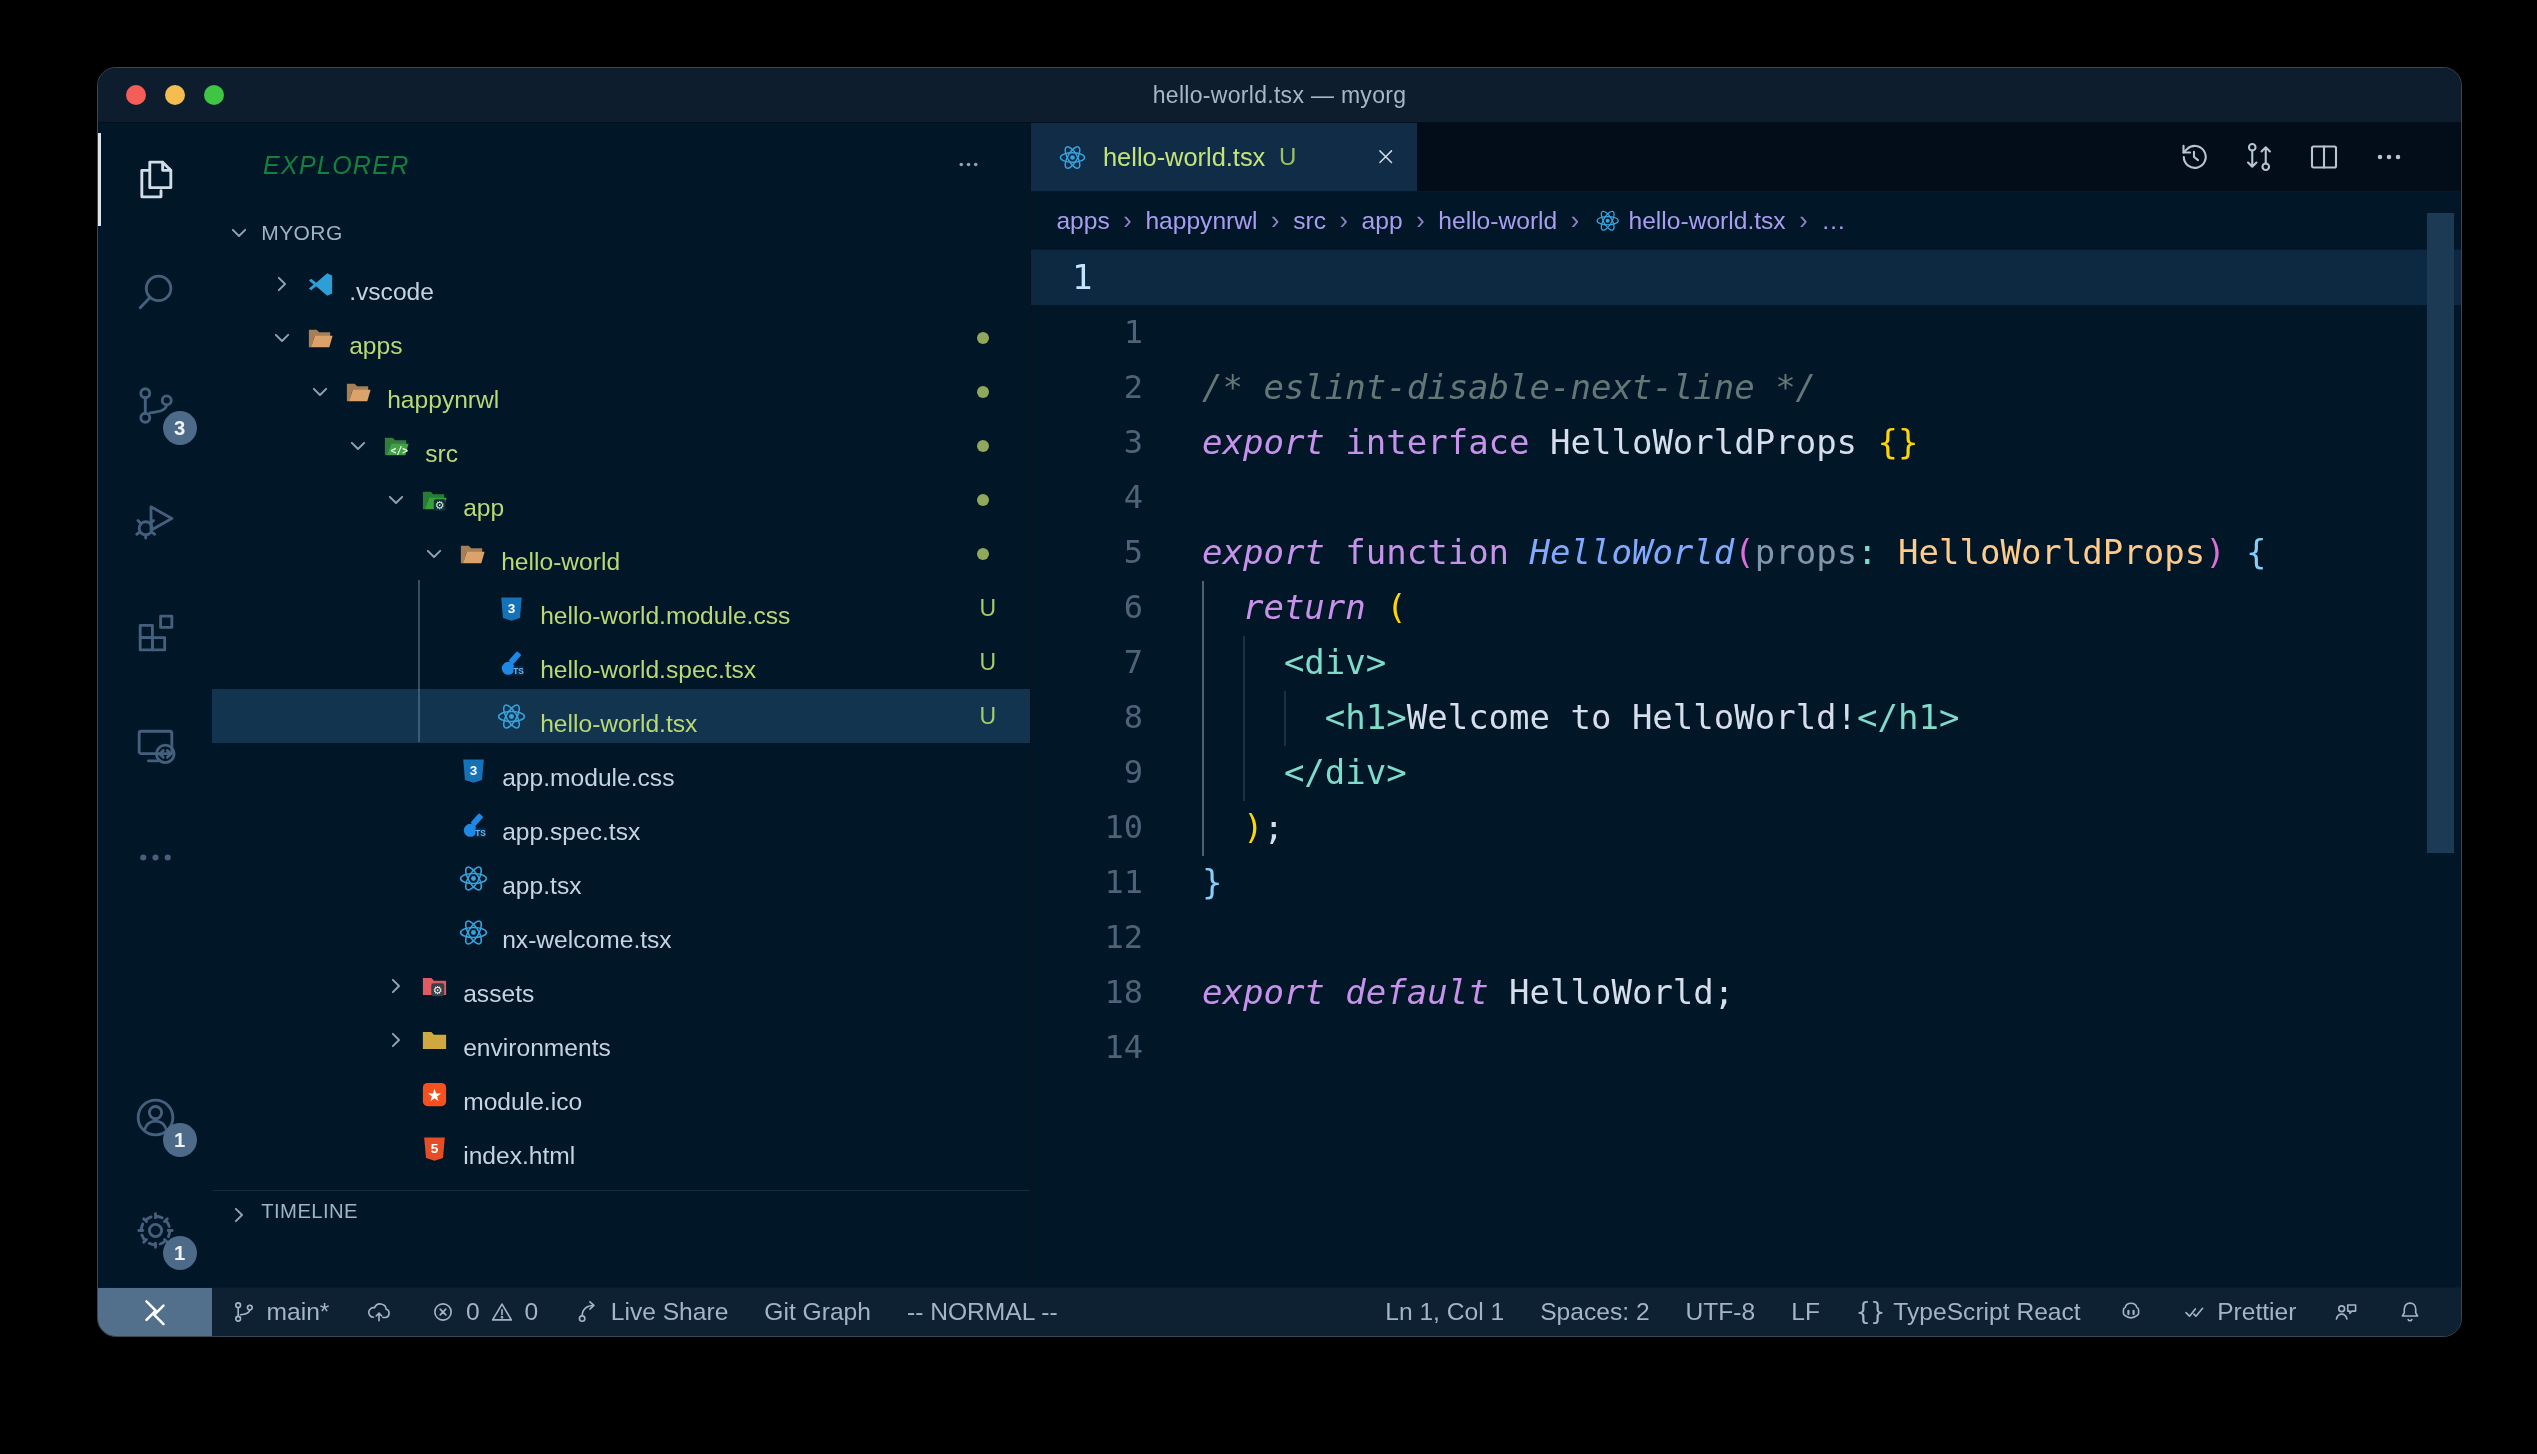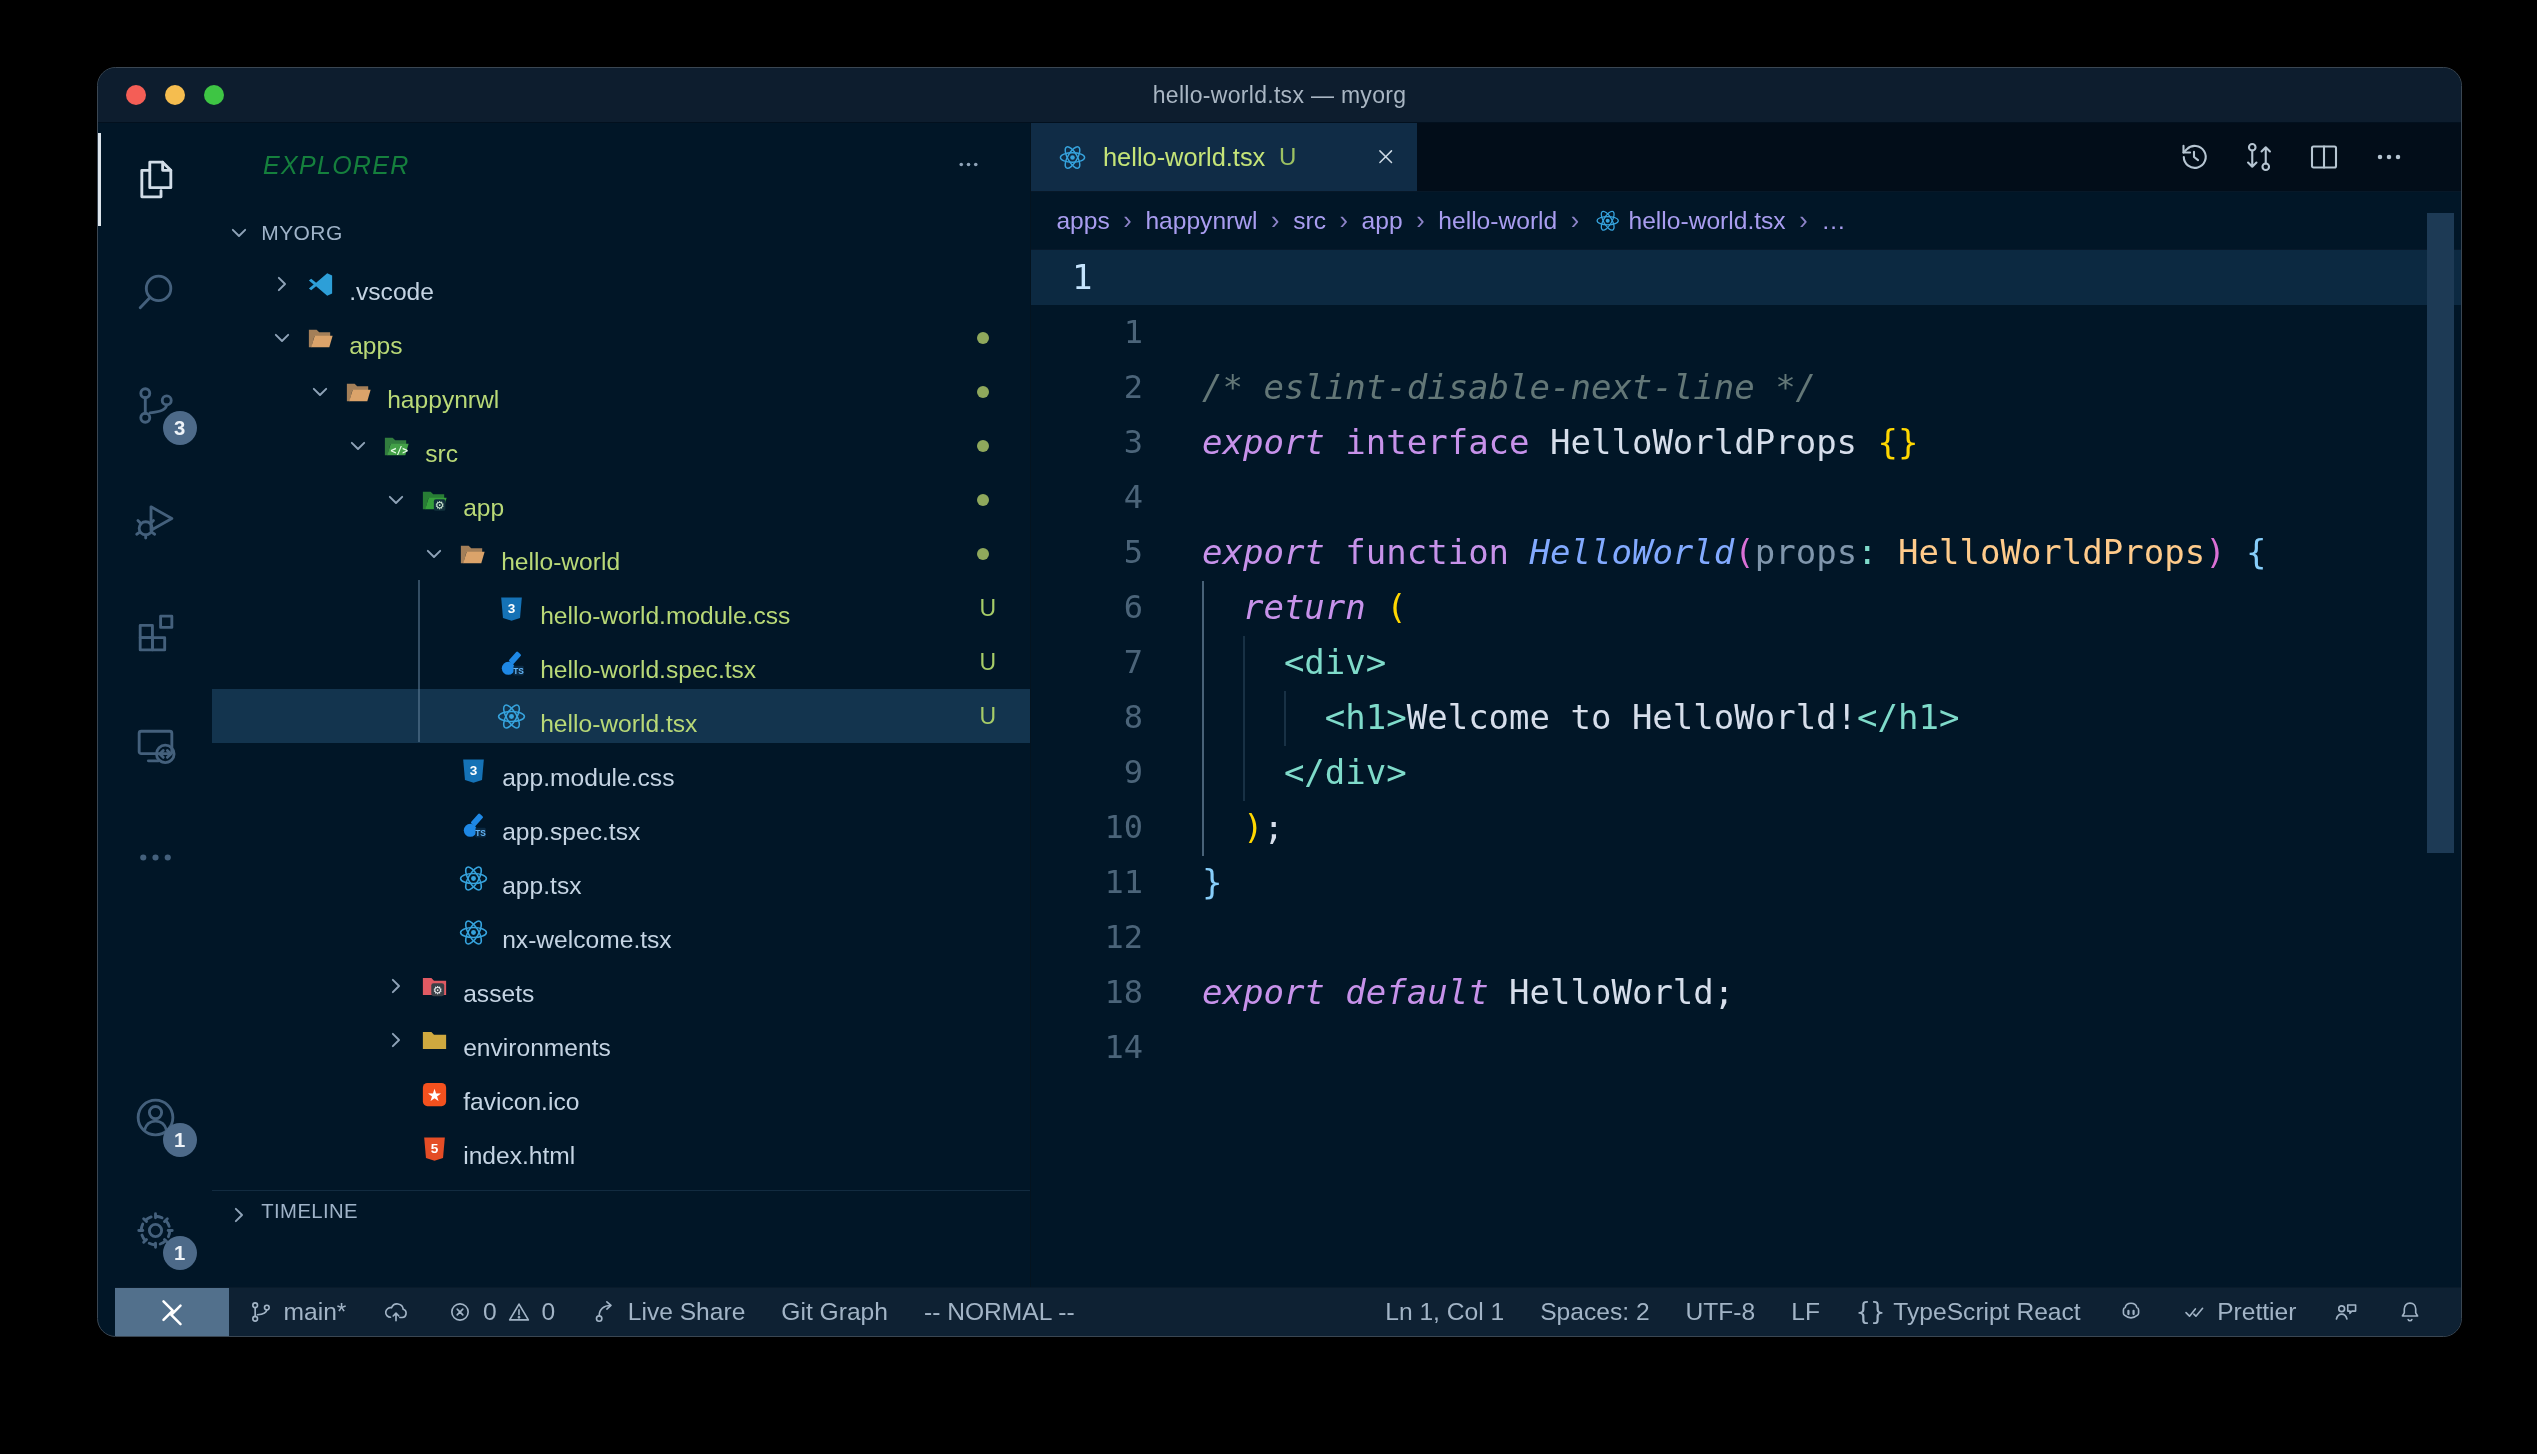--- a/index.html
+++ b/index.html
@@ -89,21 +89,21 @@
   .gut-rel { position:absolute; right:59px; top:0; line-height:55px; font-size:32px; color:#4b6479; }
   .ctext { white-space:pre; font-size:34px; line-height:55px; }
   .tk-kw, .tk-cmt, .tk-fn { font-style:italic; }
   .guide { position:absolute; width:1.7px; }
   .guide.g1 { background:rgba(110,140,165,.65); }
   .guide.g2 { background:rgba(70,100,125,.35); }
   .scroll-thumb { position:absolute; right:6.8px; top:90px; width:27px; height:640px; background:#1d3a55; }
 
   
   .statusbar { height:49px; flex:none; background:#0e2133; border-top:0.8px solid #091b2b;
-    display:flex; align-items:stretch; color:#a2b4c6; font-size:24.6px;margin-left:17px; }
+    display:flex; align-items:stretch; color:#a2b4c6; font-size:24.6px; }
   .remote-block { width:114px; flex:none; background:#52708c; color:#fff;
     display:flex; align-items:center; justify-content:center; cursor:pointer; }
   .remote-block svg { width:34px; height:34px; }
   .st-item { display:flex; align-items:center; gap:8.5px; padding:0 18px; cursor:pointer; white-space:nowrap; }
   .st-item svg { width:28px; height:28px; }
   .st-left { display:flex; align-items:stretch; padding-left:6.8px; }
   .st-right { margin-left:auto; display:flex; align-items:stretch; padding-right:18.6px; }
   .st-braces { font-family:"DejaVu Sans Mono", monospace; font-size:24px; }
 </style>
 <style>.tk-kw{color:#c792ea;}.tk-kwu{color:#c792ea;}.tk-str{color:#ecc48d;}.tk-cmt{color:#637777;}.tk-fg{color:#d6deeb;}.tk-fn{color:#82aaff;}.tk-param{color:#8096ac;}.tk-type{color:#ffcb8b;}.tk-teal{color:#7fdbca;}.tk-b1{color:#ffd700;}.tk-b2{color:#da70d6;}.tk-b3{color:#87cefa;}</style></head>
@@ -444,21 +444,21 @@
             <span class="tlabel">environments</span>
           </div>
           <div class="trow">
             <span style="width:203px;flex:none"></span>
             <span class="ficon">
               <svg viewBox="0 0 24 24">
                 <rect x="3" y="3" width="18" height="18" rx="3.5" fill="#f4511e"></rect>
                 <text x="12" y="17.3" font-size="13" fill="#fff" text-anchor="middle">★</text>
               </svg>
             </span>
-            <span class="tlabel">favicon.ico</span>
+            <span class="tlabel">module.ico</span>
           </div>
           <div class="trow">
             <span style="width:203px;flex:none"></span>
             <span class="ficon">
               <svg viewBox="0 0 24 24">
                 <path d="M4 3.5h16l-1.4 15.8L12 21.5l-6.6-2.2z" fill="#e44d26"></path>
                 <text x="12" y="15.8" font-size="10.5" font-weight="bold" fill="#fff" text-anchor="middle">5</text>
               </svg>
             </span>
             <span class="tlabel">index.html</span>

